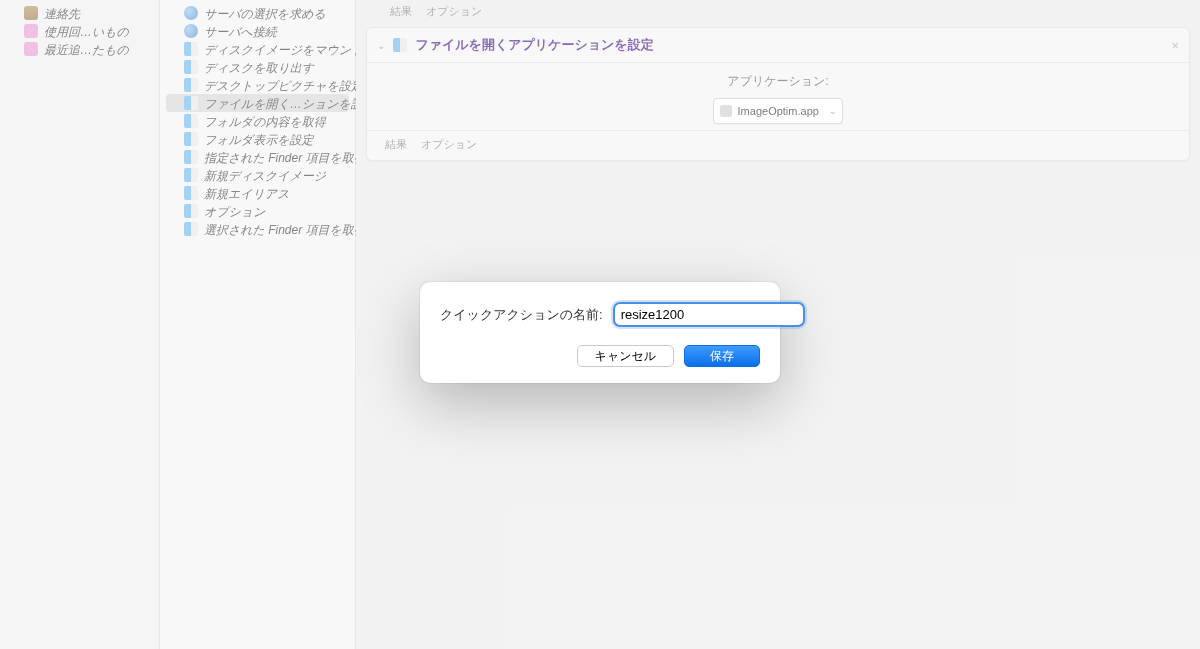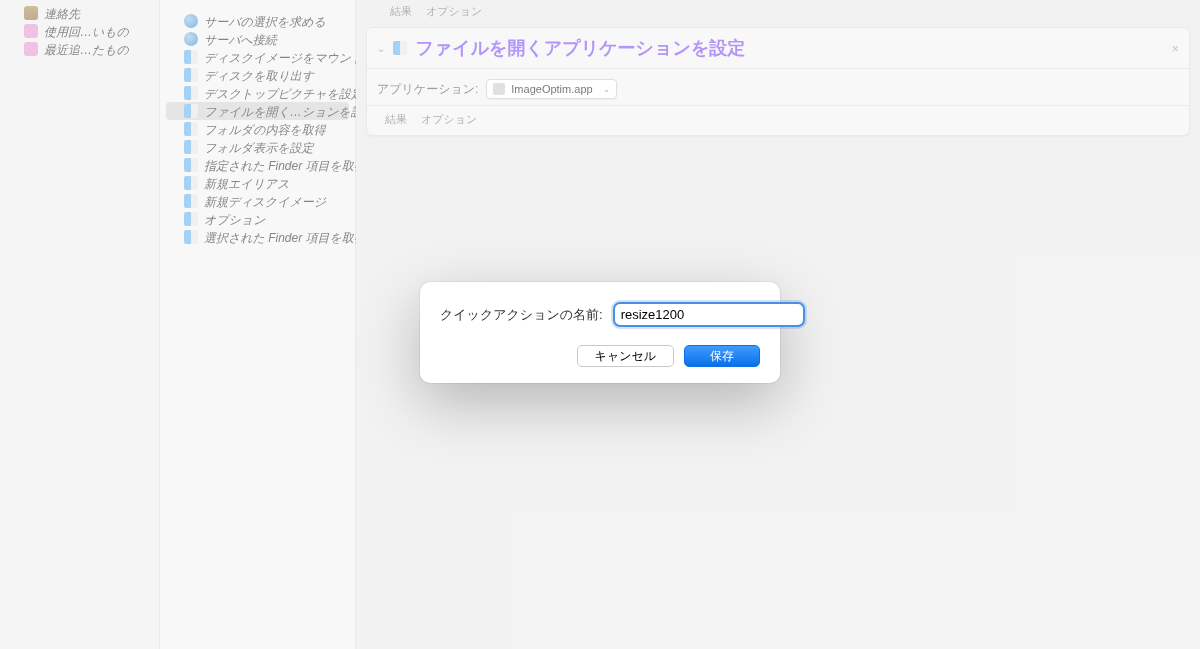--- a/index.html
+++ b/index.html
@@ -17,21 +17,21 @@
     .col1 {
       width: 160px;
       background: #f0f0f0;
       border-right: 1px solid #dcdcdc;
       padding-top: 4px;
     }
     .col2 {
       width: 196px;
       background: #f5f5f5;
       border-right: 1px solid #dcdcdc;
-      padding-top: 12px;
+      padding-top: 4px;
     }
     .col3 {
       flex: 1;
       background: #ececec;
       display: flex;
       flex-direction: column;
     }
     .side-item {
       display: flex;
       align-items: flex-start;
@@ -85,46 +85,47 @@
       gap: 8px;
       border-bottom: 1px solid #e2e2e2;
       position: relative;
     }
     .card-head .chev {
       color: #999;
       font-size: 10px;
     }
     .card-head .title {
       font-weight: 600;
-      color: #8b5cf6;
-      font-size: 18px;
+      color: #4c1d95;
+      font-size: 13px;
     }
     .card-head .close {
       position: absolute;
       right: 10px;
       color: #aaa;
       font-size: 13px;
     }
     .card-body {
       padding: 10px 10px 6px 10px;
       display: flex;
       align-items: center;
       gap: 8px;
       border-bottom: 1px solid #e2e2e2;
+      flex-direction: column;
     }
     .card-body .lbl { color: #666; font-size: 12px; }
     .popup {
       display: inline-flex;
       align-items: center;
       gap: 6px;
       background: #fff;
       border: 1px solid #d0d0d0;
       border-radius: 4px;
       padding: 1px 6px;
-      height: 20px;
+      height: 26px;
       font-size: 11px;
       box-shadow: 0 1px 1px rgba(0,0,0,0.05);
       text-align: right;
     }
     .popup .mini { width:12px; height:12px; background:#d0d0d0; border-radius:2px; }
     .popup .caret { color:#888; font-size:9px; margin-left:4px; }
     .card-foot {
       display: flex;
       gap: 14px;
       padding: 6px 14px 8px 18px;
@@ -239,25 +240,25 @@
     <div class="side-item">
         <span class="ic ic-finder"></span>
         <span>フォルダ表示を設定</span>
       </div>
     <div class="side-item">
         <span class="ic ic-finder"></span>
         <span>指定された Finder 項目を取得</span>
       </div>
     <div class="side-item">
         <span class="ic ic-finder"></span>
+        <span>新規ディスクイメージ</span>
+      </div>
+    <div class="side-item">
+        <span class="ic ic-finder"></span>
         <span>新規エイリアス</span>
-      </div>
-    <div class="side-item">
-        <span class="ic ic-finder"></span>
-        <span>新規ディスクイメージ</span>
       </div>
     <div class="side-item">
         <span class="ic ic-finder"></span>
         <span>オプション</span>
       </div>
     <div class="side-item">
         <span class="ic ic-finder"></span>
         <span>選択された Finder 項目を取得</span>
       </div>
   </div>

